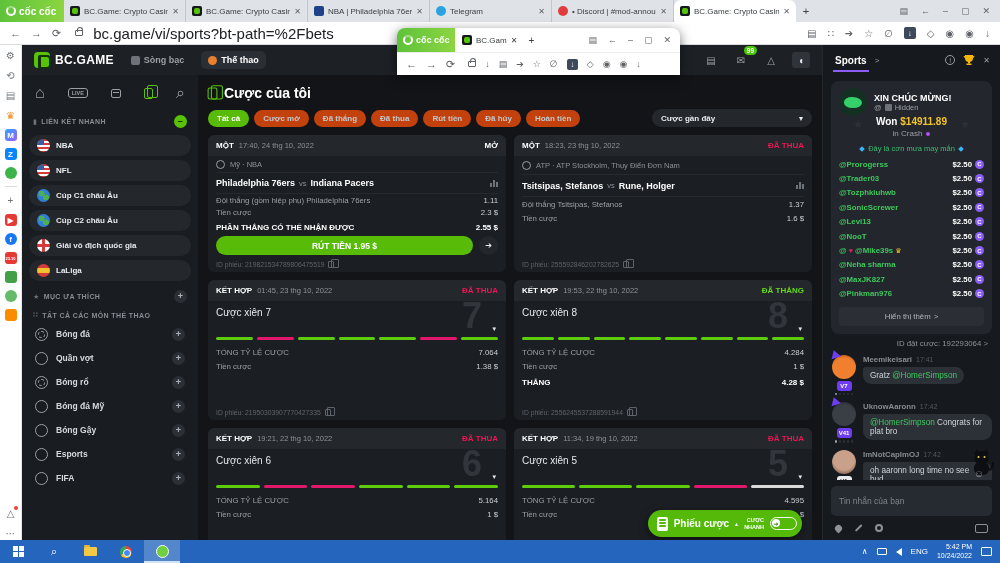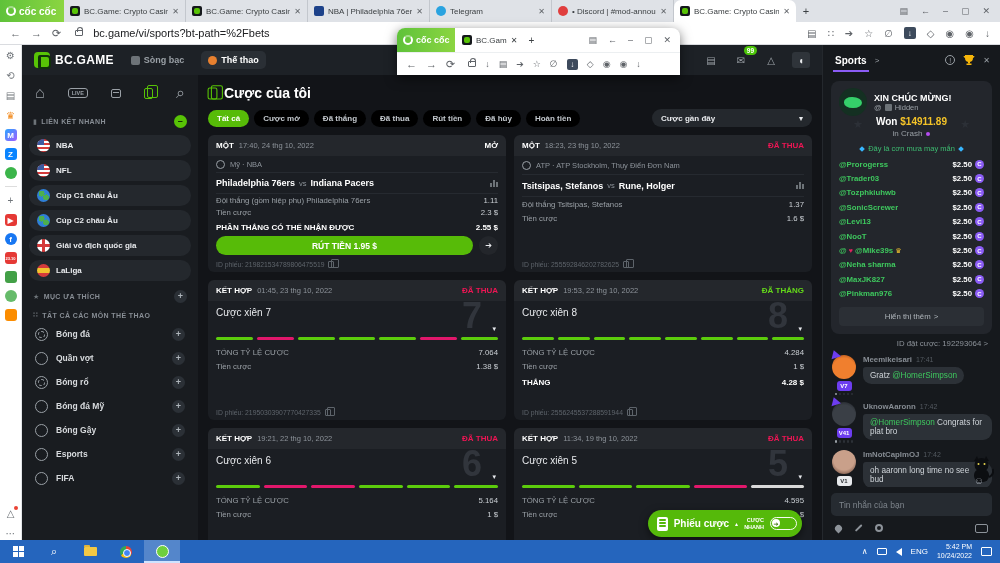--- a/index.html
+++ b/index.html
@@ -27,21 +27,21 @@
   .newtab { width:20px; display:flex; align-items:center; justify-content:center; color:#3c4043; font-size:11px; }
   .tb-right { margin-left:auto; display:flex; align-items:center; gap:13px; padding:0 10px; color:#5f6368; font-size:9px; }
 
   
   .addrbar { position:absolute; left:0; top:22px; width:1000px; height:23px; background:#ffffff;
              display:flex; align-items:center; gap:10px; padding:0 10px; border-bottom:1px solid #dadce0; }
   .navglyph { color:#5f6368; font-size:11px; }
   .lock { width:8px; height:6px; border:1px solid #5f6368; border-radius:1px; position:relative; margin-left:4px; }
   .lock::before { content:""; position:absolute; left:1px; top:-4px; width:4px; height:4px;
                   border:1px solid #5f6368; border-bottom:none; border-radius:3px 3px 0 0; }
-  .url { font-size:11px; color:#202124; }
+  .url { font-size:15px; color:#202124; }
   .ext-icons { margin-left:auto; display:flex; align-items:center; gap:11px; color:#5f6368; font-size:10px; }
   .idm { width:12px; height:12px; background:#3d4a5c; color:#fff; border-radius:2px; font-size:8px;
          display:flex; align-items:center; justify-content:center; }
 
   
   .strip { position:absolute; left:0; top:45px; width:22px; height:495px; background:#ffffff;
            border-right:1px solid #e3e5e8; display:flex; flex-direction:column; align-items:center;
            padding-top:4px; gap:7px; }
   .sico { width:13px; height:13px; display:flex; align-items:center; justify-content:center;
           font-size:10px; color:#70757a; flex:none; }
@@ -105,21 +105,21 @@
   .sprow .round-btn { margin-left:auto; }
   .spico { width:13px; height:13px; border:1.5px solid #9aa0a6; border-radius:50%; flex:none; position:relative; }
   .spico.lines::after { content:""; position:absolute; inset:2px; border-radius:50%; border:1px dashed #9aa0a6; }
 
   
   .main { flex:1; background:#121418; position:relative; overflow:hidden; padding:8px 10px 0; min-width:0; }
   .ptitle { display:flex; align-items:center; gap:7px; margin:2px 0 8px; }
   .ptitle .t { color:#fff; font-size:14px; font-weight:bold; }
   .ptitle .docgreen { transform:scale(1.1); }
   .filters { display:flex; align-items:center; gap:5px; }
-  .pill { height:17px; padding:0 9px; border-radius:9px; background:#000000; color:#c3c8cd; font-size:8px;
+  .pill { height:17px; padding:0 9px; border-radius:9px; background:#c2410c; color:#c3c8cd; font-size:8px;
           font-weight:bold; display:flex; align-items:center; }
   .pill.active { background:#57bb08; color:#fff; }
   .sortdd { margin-left:auto; width:160px; height:18px; border-radius:9px; background:#24282d; color:#e8eaed;
             font-size:8px; font-weight:bold; display:flex; align-items:center; justify-content:space-between; padding:0 9px; }
   .cards { display:grid; grid-template-columns:1fr 1fr; grid-template-rows:137px 140px 137px; gap:8px; margin-top:8px; }
   .card { display:flex; flex-direction:column; border-radius:6px; overflow:hidden; }
   .chead { height:21px; background:#24272c; display:flex; align-items:center; gap:5px; padding:0 8px; flex:none; }
   .chead .kind { color:#fff; font-size:8px; font-weight:bold; }
   .chead .time { color:#8d939a; font-size:7.5px; }
   .chead .status { margin-left:auto; font-size:8px; font-weight:bold; }
@@ -210,21 +210,21 @@
   .mdots i { width:2.5px; height:2.5px; border-radius:50%; background:#2c3137; }
   .mdots i:first-child { background:#9aa0a6; }
   .msg-body { min-width:0; }
   .mname { color:#878d94; font-size:7.8px; font-weight:bold; }
   .mtime { color:#545a61; font-size:7px; font-weight:normal; margin-left:4px; }
   .bubble { margin-top:3px; background:#2c3137; border-radius:3px 9px 9px 9px; padding:4px 7px; color:#cfd4d9;
             font-size:8.2px; display:inline-block; }
   .mention { color:#3ec85e; }
   .cat { position:absolute; right:6px; bottom:4px; }
   .chat-input-wrap { padding:6px 8px 4px; flex:none; }
-  .chat-input { width:100%; height:23px; background:#262b31; border:none; border-radius:5px; color:#cfd4d9;
+  .chat-input { width:100%; height:30px; background:#262b31; border:none; border-radius:5px; color:#cfd4d9;
                 font-size:8.5px; padding:0 22px 0 8px; outline:none; font-family:inherit; }
   .chat-input::placeholder { color:#7d848b; }
   .smiley { position:absolute; right:16px; margin-top:-18px; color:#8d939a; font-size:10px; }
   .chat-tools { height:20px; display:flex; align-items:center; gap:12px; padding:0 12px 4px; color:#8d939a; flex:none; }
   .drop { width:7px; height:7px; background:#8d939a; border-radius:50% 50% 50% 0; transform:rotate(-45deg); }
   .penline { width:9px; height:1.5px; background:#8d939a; transform:rotate(-45deg); border-radius:1px; }
   .ring { width:8px; height:8px; border:2px solid #8d939a; border-radius:50%; }
   .kbd { margin-left:auto; width:13px; height:9px; border:1px solid #8d939a; border-radius:2px; }
 
   

